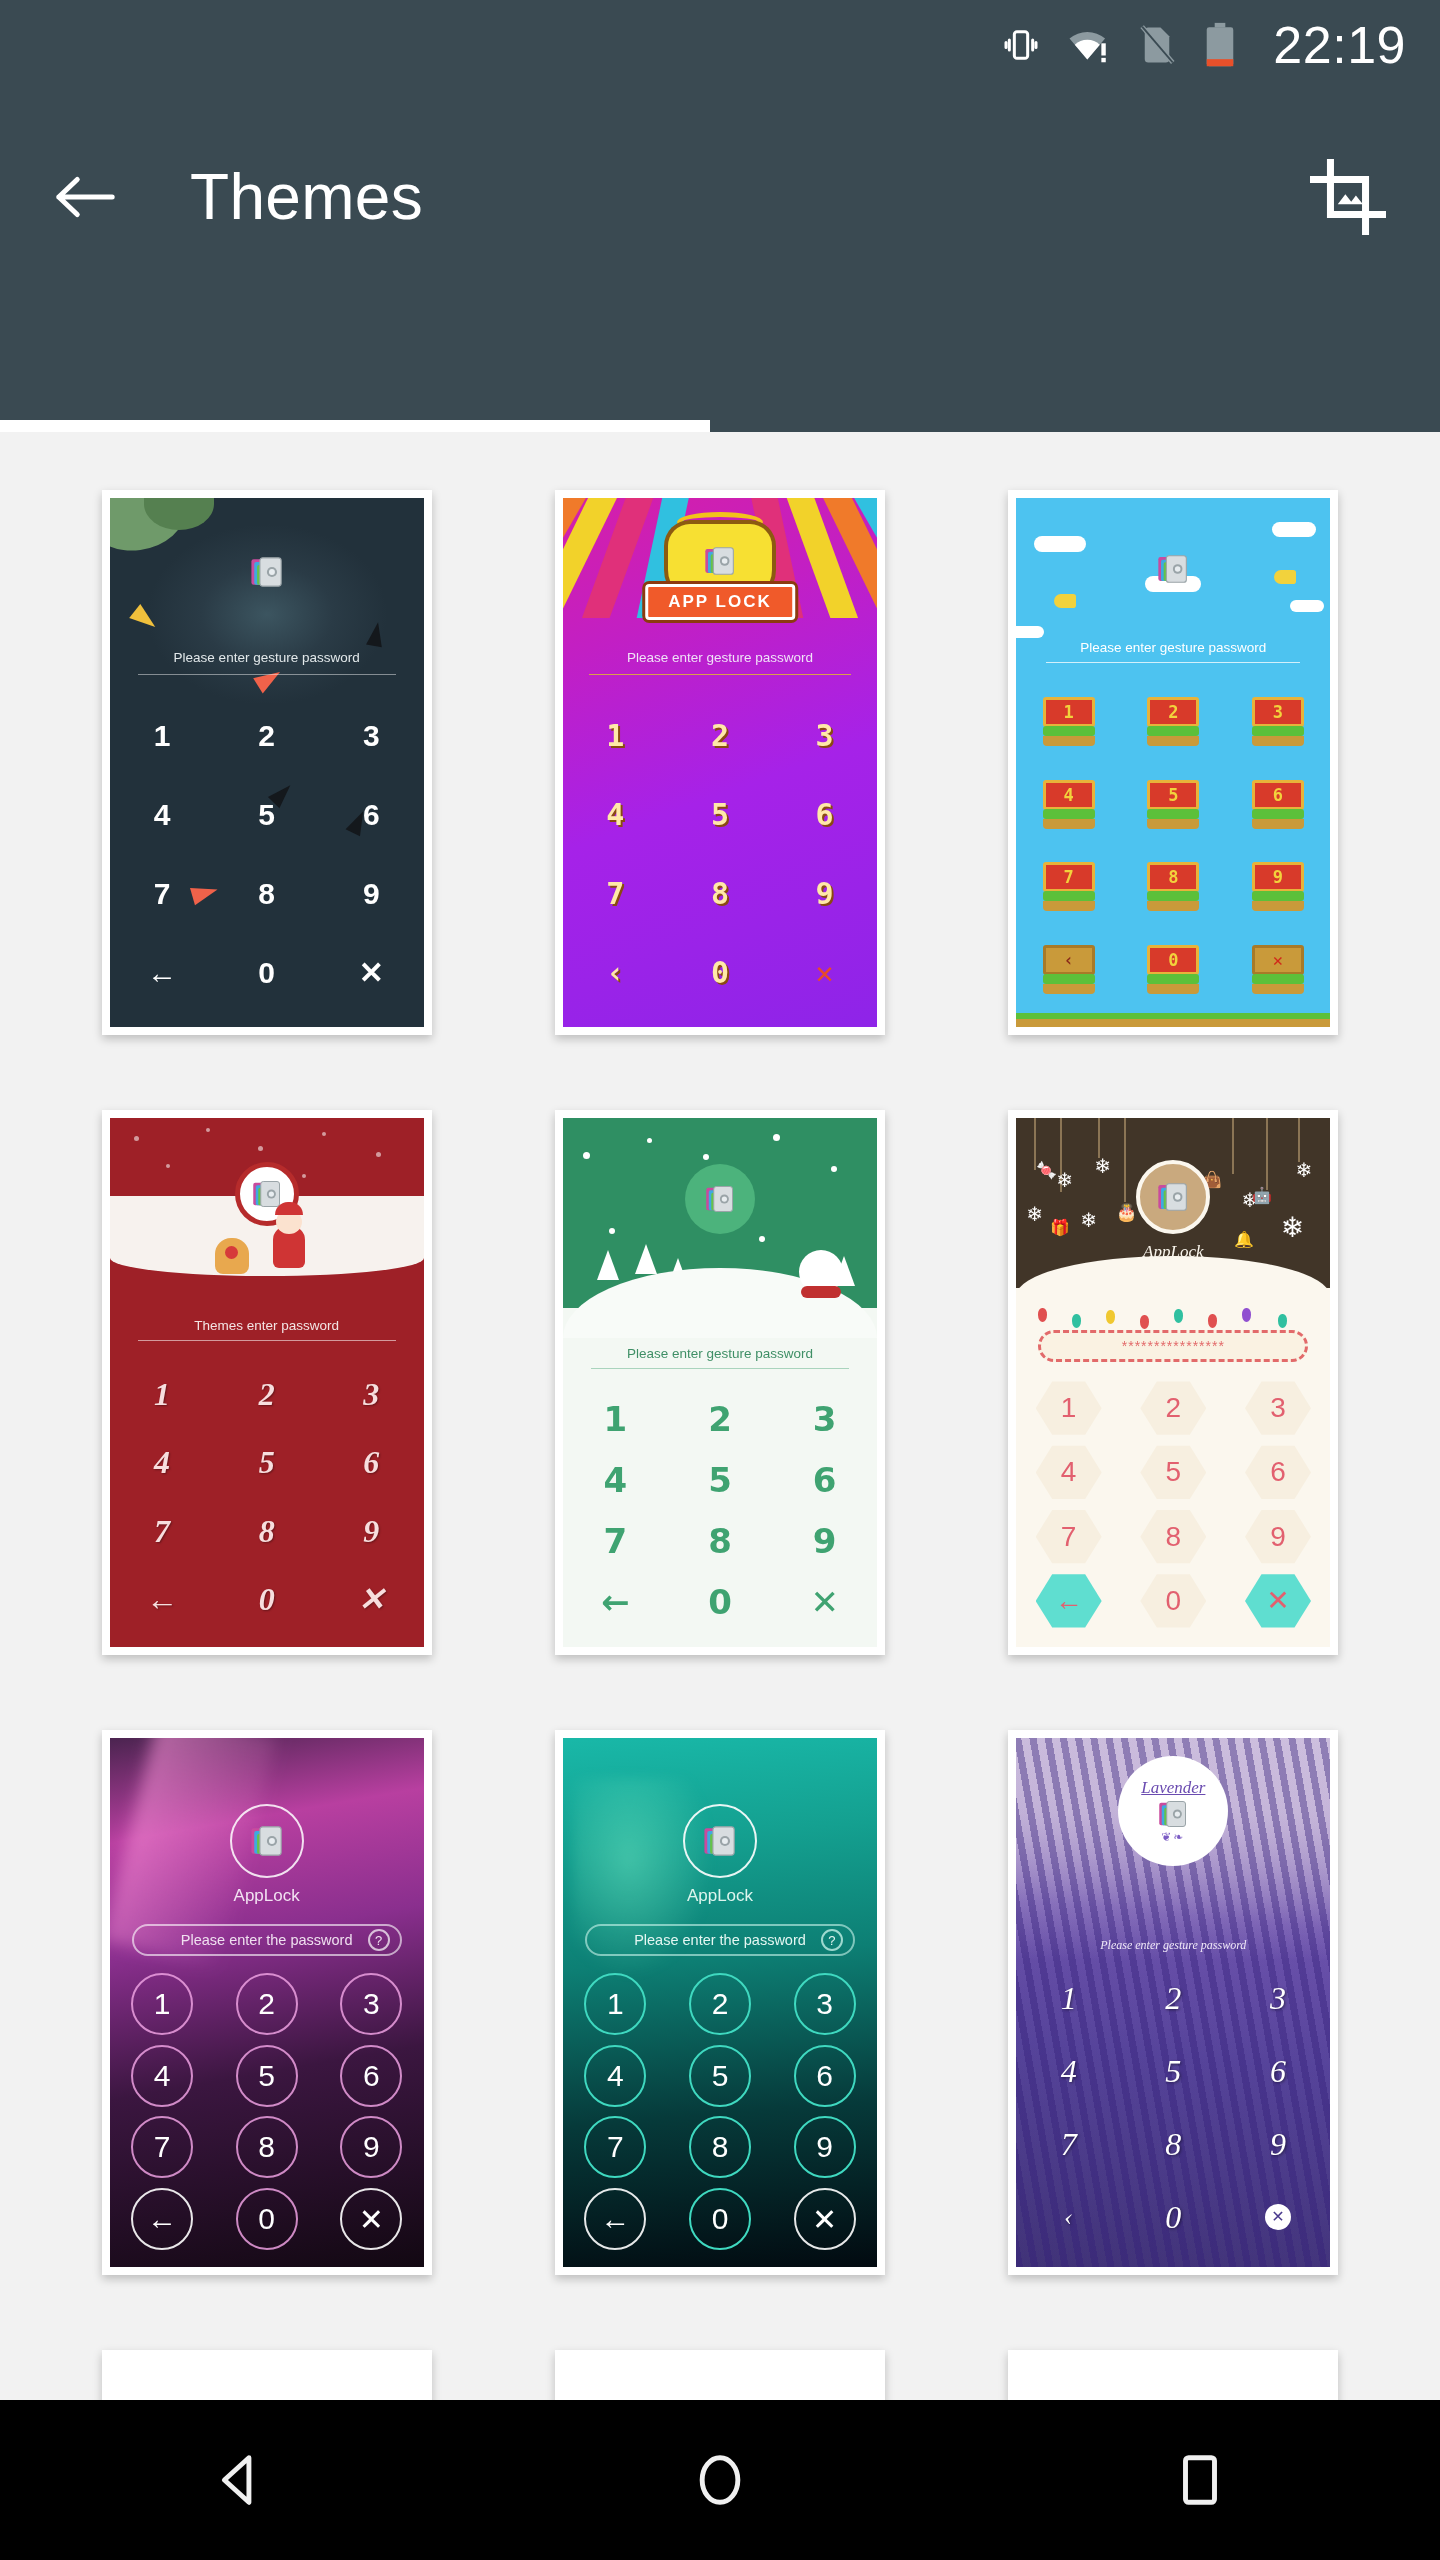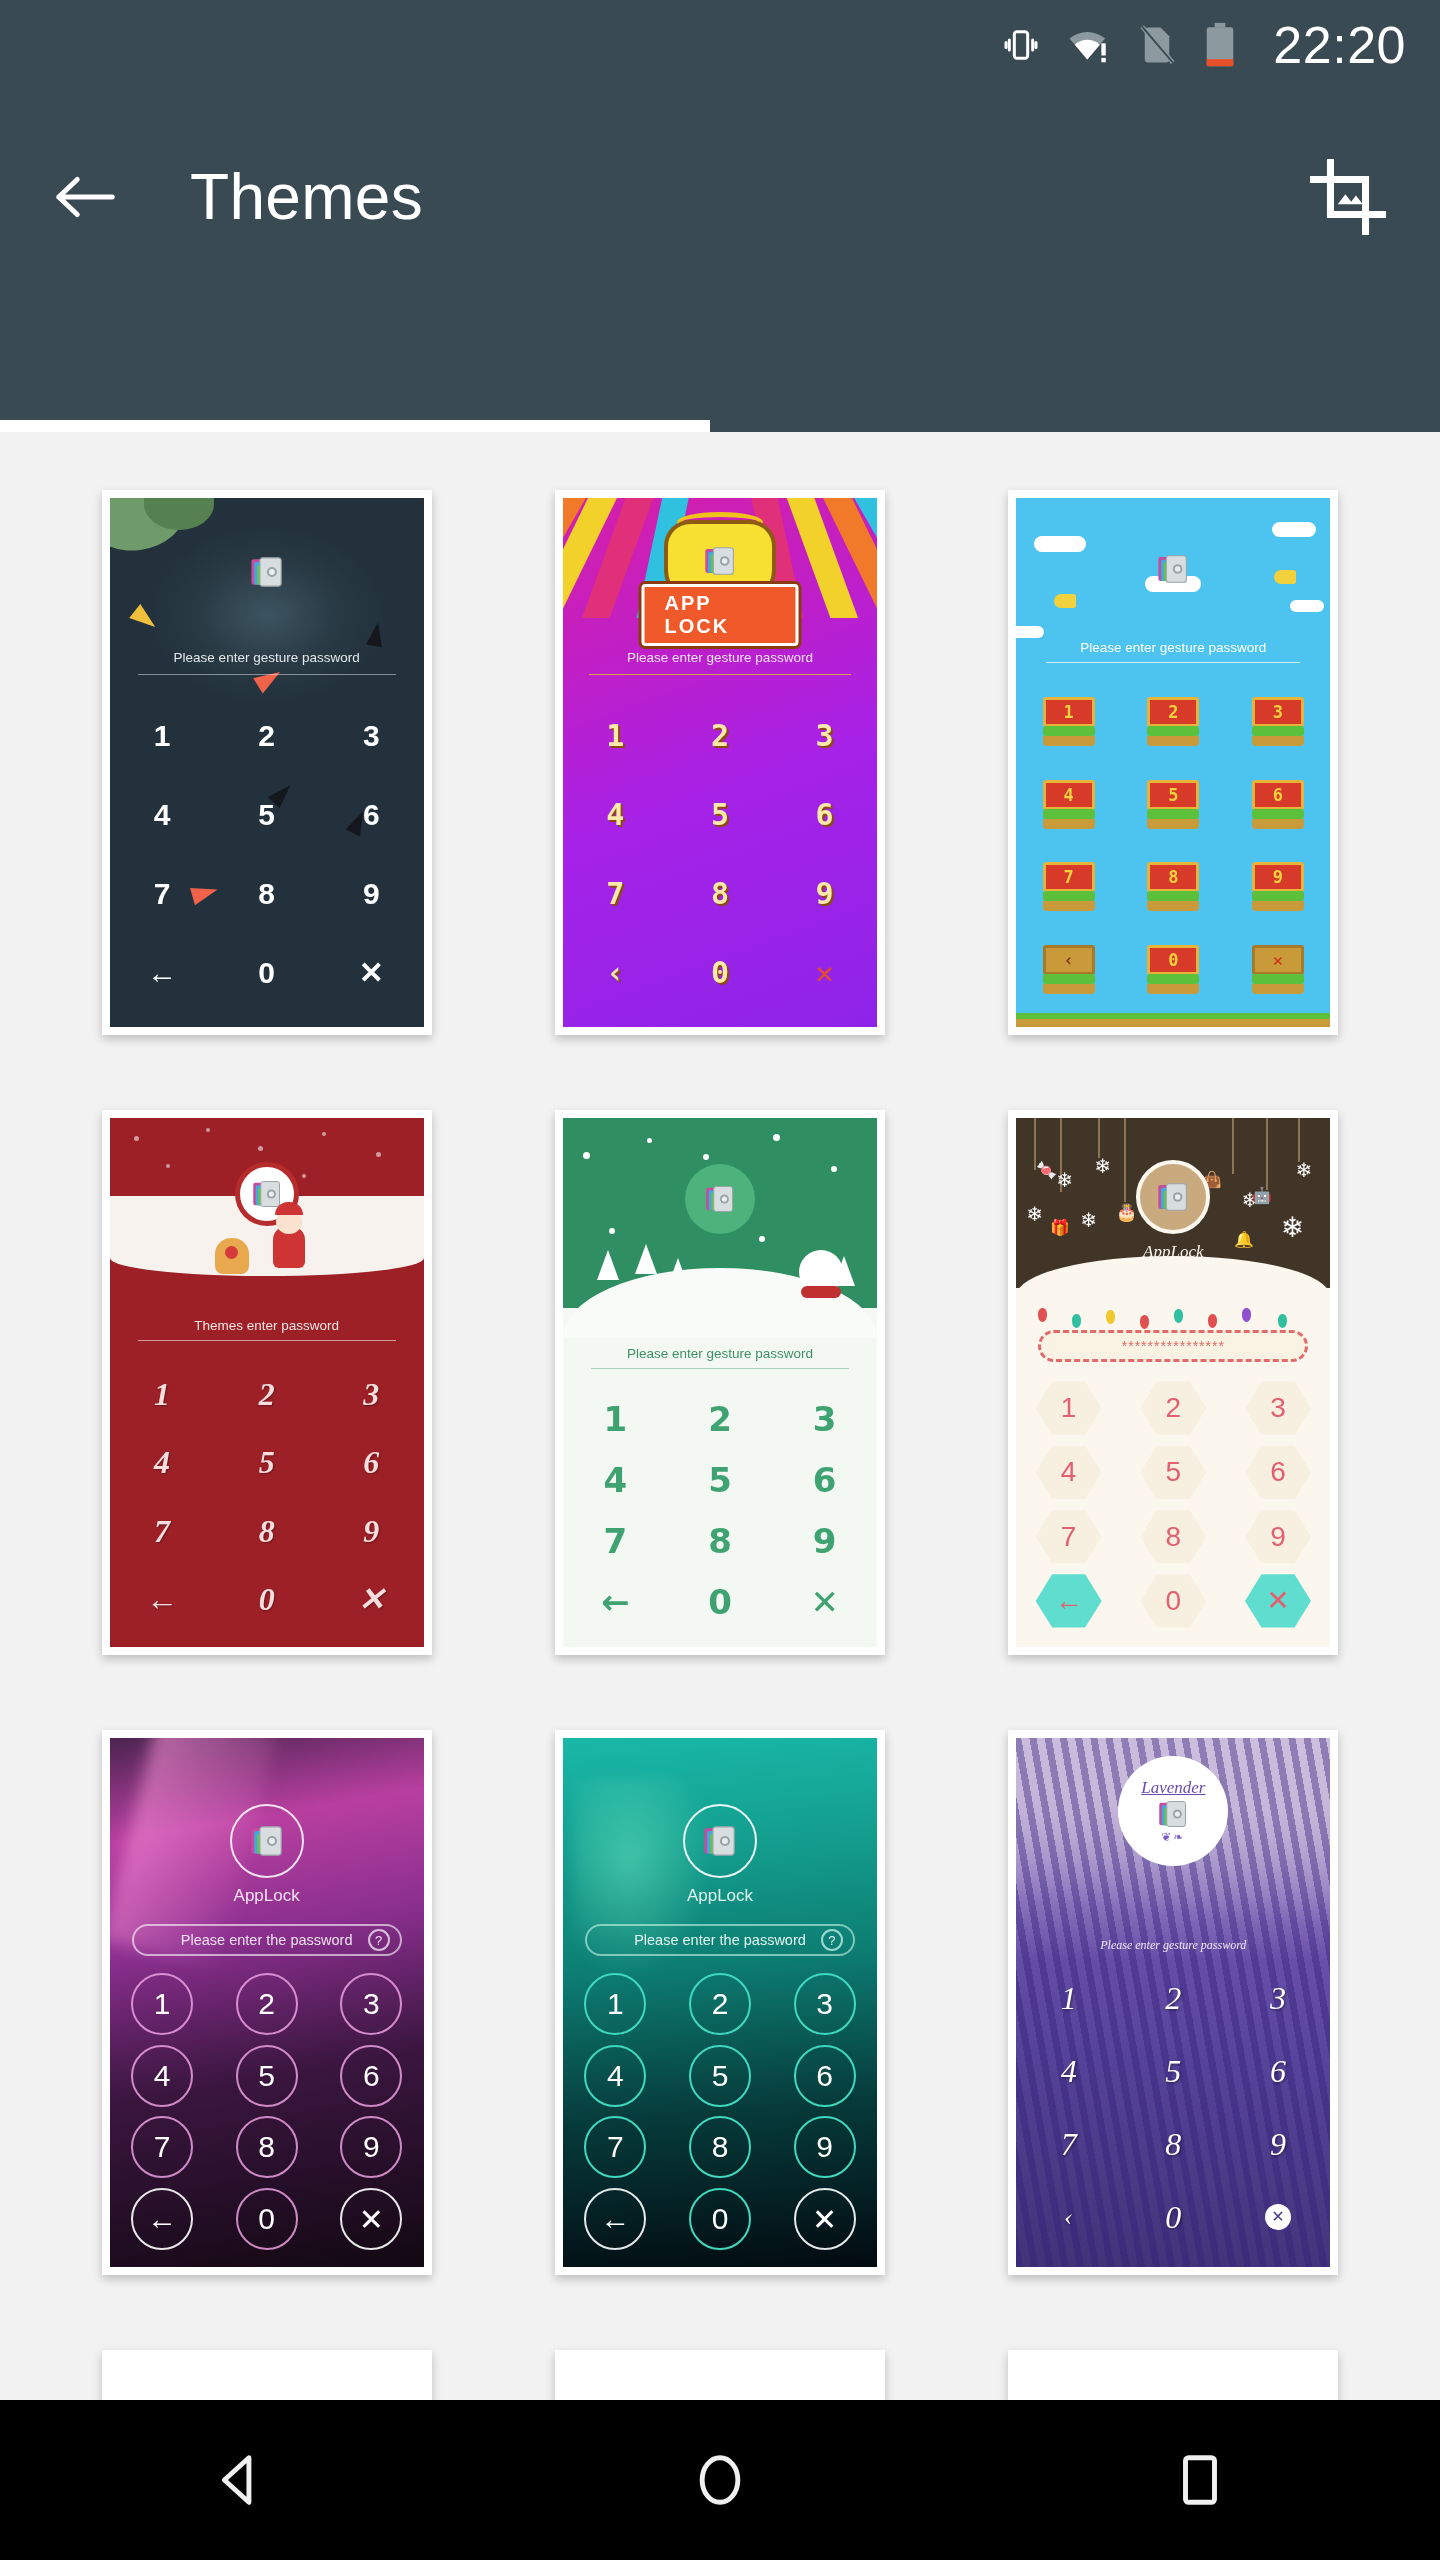--- a/index.html
+++ b/index.html
@@ -99,21 +99,21 @@
   .fish-y { width:0;height:0;border-left:26px solid #f0c03c;border-top:9px solid transparent;border-bottom:9px solid transparent; }
   .fish-r { width:0;height:0;border-left:26px solid #f0624a;border-top:9px solid transparent;border-bottom:9px solid transparent; }
   .fish-k { width:0;height:0;border-left:24px solid #14181c;border-top:8px solid transparent;border-bottom:8px solid transparent; }
 
   
   .t2 { background:linear-gradient(160deg,#d51fa8 0%,#c21fc4 25%,#a622e8 55%, #8e24e8 100%); }
   .t2 .rays { position:absolute; top:0; left:0; right:0; height:120px; overflow:hidden; }
   .t2 .ray { position:absolute; top:-40px; width:26px; height:190px; transform-origin:top center; }
   .t2 .pot { position:absolute; top:26px; left:50%; transform:translateX(-50%); width:104px; height:76px; background:#f7e032; border-radius:22px 22px 30px 30px; box-shadow:0 0 0 4px #8c5a10; }
   .t2 .halo { position:absolute; top:14px; left:50%; transform:translateX(-50%); width:86px; height:20px; border:5px solid #f2c21c; border-radius:50%; }
-  .t2 .ribbon { position:absolute; top:86px; left:50%; transform:translateX(-50%); background:#f05a2a; color:#fff; font-size:20px; font-weight:700; letter-spacing:2px; padding:5px 20px; border:3px solid #fff; border-radius:4px; box-shadow:0 0 0 3px #8c3a10; }
+  .t2 .ribbon { position:absolute; top:86px; left:50%; transform:translateX(-50%); background:#f05a2a; color:#fff; font-size:17px; font-weight:700; letter-spacing:2px; padding:5px 20px; border:3px solid #fff; border-radius:4px; box-shadow:0 0 0 3px #8c3a10; }
   .t2 .hint { top:152px; color:#f0e2f7; }
   .t2 .hint-rule { top:176px; left:26px; right:26px; background:#d9a04a; }
   .t2 .pad { top:198px; bottom:14px; }
   .t2 .key { color:#ffe9a8; text-shadow:2px 2px 0 #8a4a10; font-family:"DejaVu Sans Mono", monospace; }
 
   
   .t3 { background:#4dc3f0; }
   .cloud { position:absolute; background:#fff; border-radius:40px; }
   .t3 .hint { top:142px; color:#ffffff; }
   .t3 .hint-rule { top:164px; left:30px; right:30px; background:rgba(255,255,255,0.75); }
@@ -239,21 +239,21 @@
       <path d="M2.5 1.5 20 22" stroke="#3a4a52" stroke-width="1.1"></path>
     </svg>
   </span>
   <span class="sb-icon">
     <svg width="34" height="46" viewBox="0 0 18 26">
       <rect x="6" y="0.5" width="6" height="2.6" fill="#8c9aa0"></rect>
       <rect x="1.5" y="3" width="15" height="22" rx="1.4" fill="#8c9aa0"></rect>
       <rect x="1.5" y="21" width="15" height="4" fill="#e8502a"></rect>
     </svg>
   </span>
-  <span class="sb-time">22:20</span>
+  <span class="sb-time">22:19</span>
 </div>
 
 <div class="appbar">
   <div class="back-arrow">
     <svg width="66" height="50" viewBox="0 0 34 24">
         <path d="M13 3 3.5 12 13 21M3.5 12H31" stroke="#fff" stroke-width="2.6" fill="none" stroke-linecap="round" stroke-linejoin="round"></path>
       </svg>
   </div>
   <div class="appbar-title">Themes</div>
   <div class="crop-btn">

